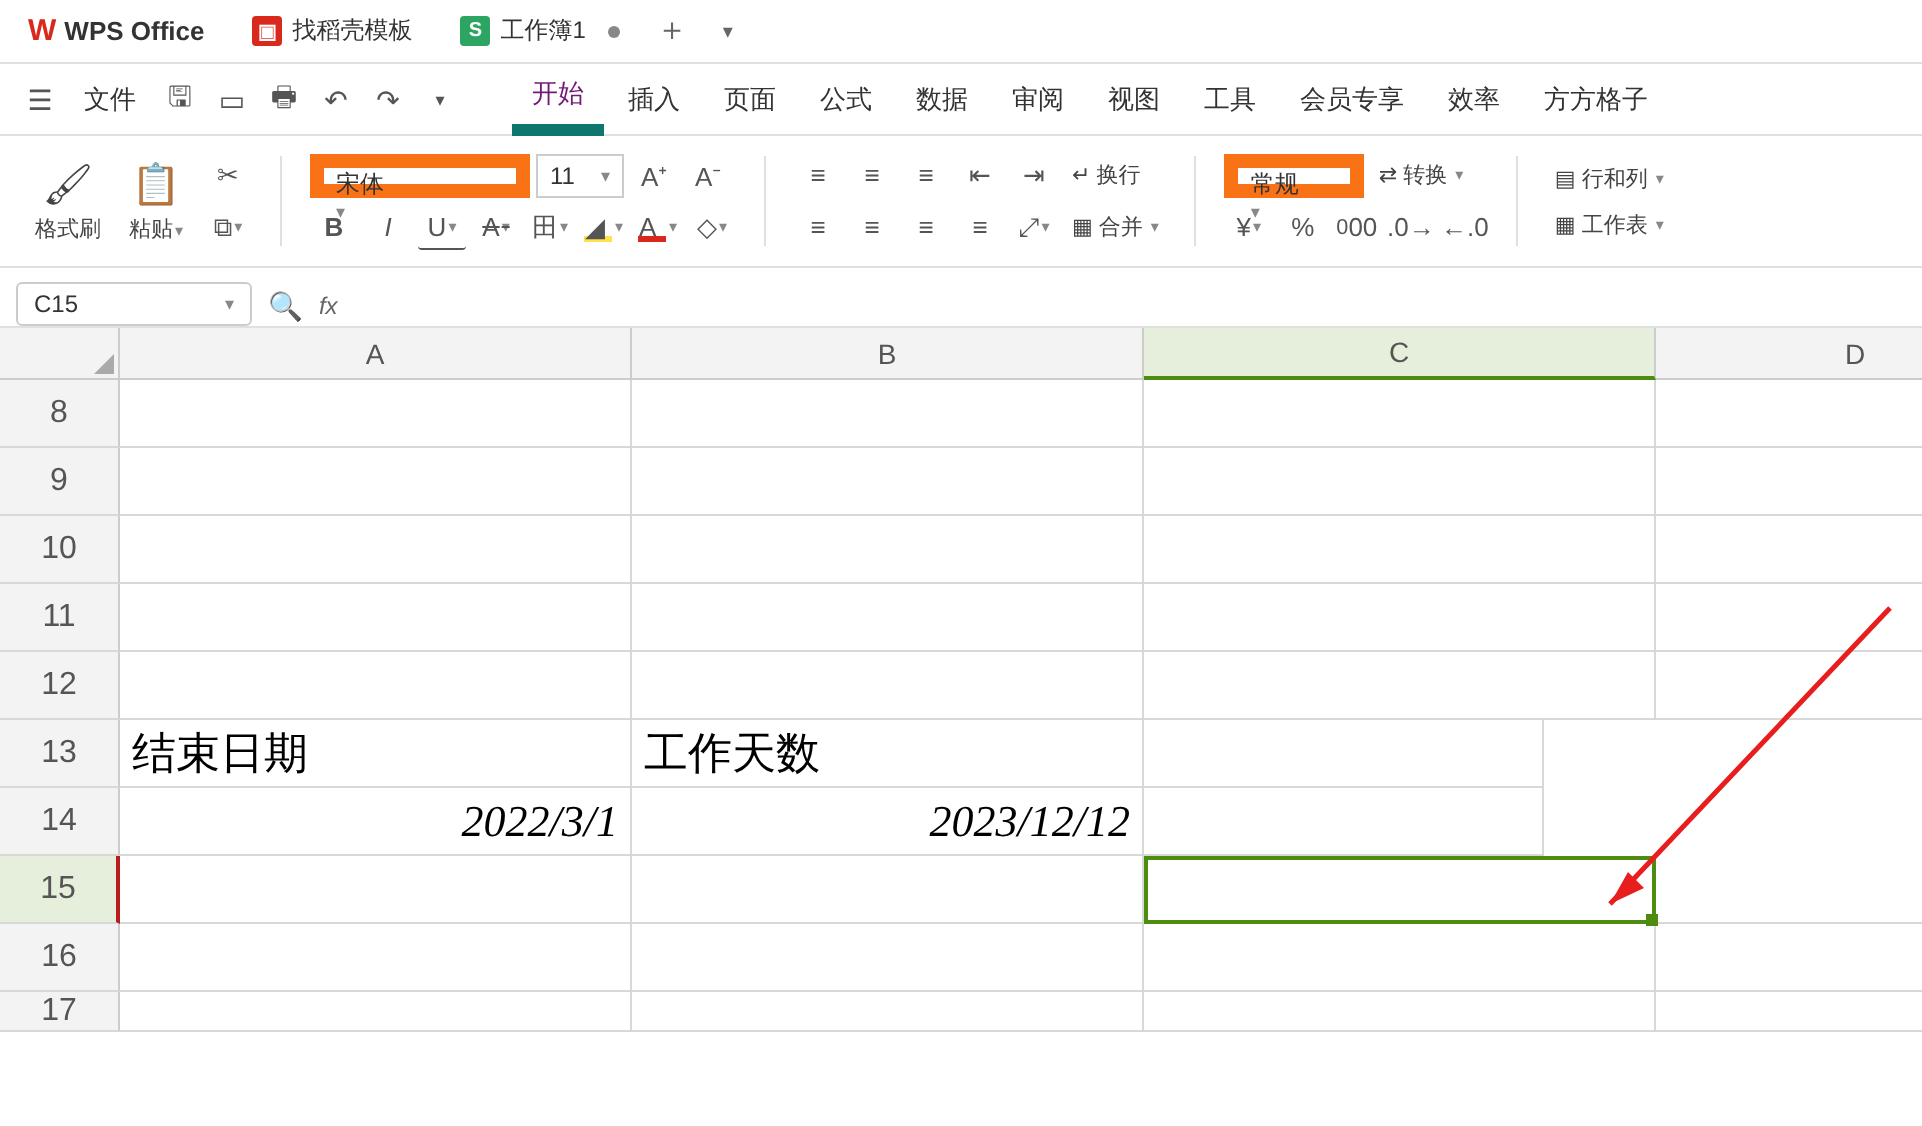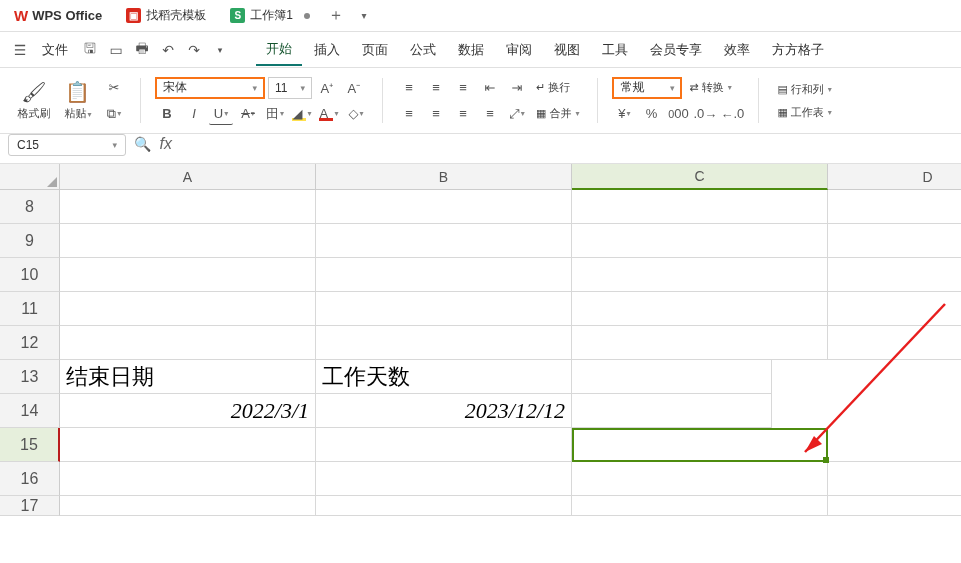--- a/index.html
+++ b/index.html
@@ -10,41 +10,41 @@
 .tab { display: flex; align-items: center; gap: 5px; padding: 4px 10px; border-radius: 4px 4px 0 0; font-size: 12px; height: 26px; }
 .tab.active { background: #fff; }
 .tab .doc-icon { width: 15px; height: 15px; border-radius: 2px; display: flex; align-items: center; justify-content: center; color: #fff; font-size: 10px; font-weight: bold; }
 .tab .dot { width: 6px; height: 6px; background: #888; border-radius: 50%; margin-left: 6px; }
 .tab-add { width: 24px; height: 24px; display: flex; align-items: center; justify-content: center; color: #666; font-size: 16px; }
 
 .menubar { display: flex; align-items: center; height: 36px; padding: 0 8px; gap: 2px; border-bottom: 1px solid #e0e0e0; }
 .menu-icon { width: 24px; height: 24px; display: flex; align-items: center; justify-content: center; color: #555; font-size: 14px; }
 .file-label { font-size: 13px; padding: 0 8px; }
 .menu-item { padding: 6px 10px; font-size: 13px; color: #333; }
-.menu-item.active { border-bottom: 2px solid #0f766e; color: #14532d; }
+.menu-item.active { border-bottom: 6px solid #0f766e; color: #701a75; }
 
 .ribbon { display: flex; align-items: stretch; height: 66px; border-bottom: 1px solid #e0e0e0; padding: 4px 8px; gap: 6px; }
 .ribbon-group { display: flex; align-items: center; gap: 4px; padding: 0 6px; }
 .ribbon-sep { width: 1px; background: #e0e0e0; margin: 6px 2px; }
 .big-btn { display: flex; flex-direction: column; align-items: center; justify-content: center; gap: 2px; width: 40px; font-size: 11px; color: #444; }
 .big-btn .ic { font-size: 20px; }
 .small-row { display: flex; gap: 3px; align-items: center; }
 .small-btn { width: 24px; height: 22px; display: flex; align-items: center; justify-content: center; color: #555; font-size: 13px; border-radius: 2px; }
-.font-select { height: 22px; border: 2px solid #f97316; padding: 0 6px; display: flex; align-items: center; font-size: 12px; min-width: 110px; justify-content: space-between; }
+.font-select { height: 22px; border: 7px solid #f97316; padding: 0 6px; display: flex; font-size: 12px; min-width: 110px; justify-content: space-between; flex-direction: column; }
 .size-select { height: 22px; border: 1px solid #ccc; padding: 0 6px; display: flex; align-items: center; font-size: 12px; min-width: 44px; justify-content: space-between; }
 .select-caret { font-size: 9px; color: #888; }
 .col-stack { display: flex; flex-direction: column; gap: 4px; }
 .label-btn { display: flex; align-items: center; gap: 3px; font-size: 11px; padding: 2px 4px; color: #444; }
 .caret { font-size: 8px; color: #888; margin-left: 1px; }
 
-.namebox-row { display: flex; align-items: flex-start; height: 30px; border-bottom: 1px solid #e0e0e0; padding: 0 8px; gap: 8px; }
+.namebox-row { display: flex; align-items: flex-end; height: 30px; border-bottom: 1px solid #e0e0e0; padding: 0 8px; gap: 8px; }
 .namebox { width: 118px; height: 22px; border: 1px solid #ccc; border-radius: 3px; display: flex; align-items: center; padding: 0 8px; font-size: 12px; justify-content: space-between; }
 .fx-area { display: flex; align-items: center; gap: 8px; color: #666; flex: 1; }
 .fx-area .search { font-size: 14px; }
-.fx-area .fx { font-style: italic; font-size: 16px; }
+.fx-area .fx { font-style: italic; font-size: 12px; }
 .fx-input { flex: 1; height: 20px; border: none; outline: none; }
 
 .sheet { position: relative; }
 .corner { position: absolute; left: 0; top: 0; width: 60px; height: 26px; background: #f3f3f3; border-right: 1px solid #ccc; border-bottom: 1px solid #ccc; display: flex; align-items: flex-end; justify-content: flex-end; }
 .corner::after { content: ""; width: 0; height: 0; border-right: 10px solid #aaa; border-top: 10px solid transparent; margin: 0 2px 2px 0; }
 .col-headers { position: absolute; left: 60px; top: 0; height: 26px; display: flex; }
 .col-h { width: 256px; background: #f3f3f3; border-right: 1px solid #ccc; border-bottom: 1px solid #ccc; display: flex; align-items: center; justify-content: center; font-size: 14px; color: #555; }
 .col-h.selected { background: #e6efdc; border-bottom: 2px solid #4d8c0f; }
 .row-headers { position: absolute; left: 0; top: 26px; width: 60px; }
 .row-h { height: 34px; background: #f3f3f3; border-right: 1px solid #ccc; border-bottom: 1px solid #d8d8d8; display: flex; align-items: center; justify-content: center; font-size: 16px; color: #555; }

